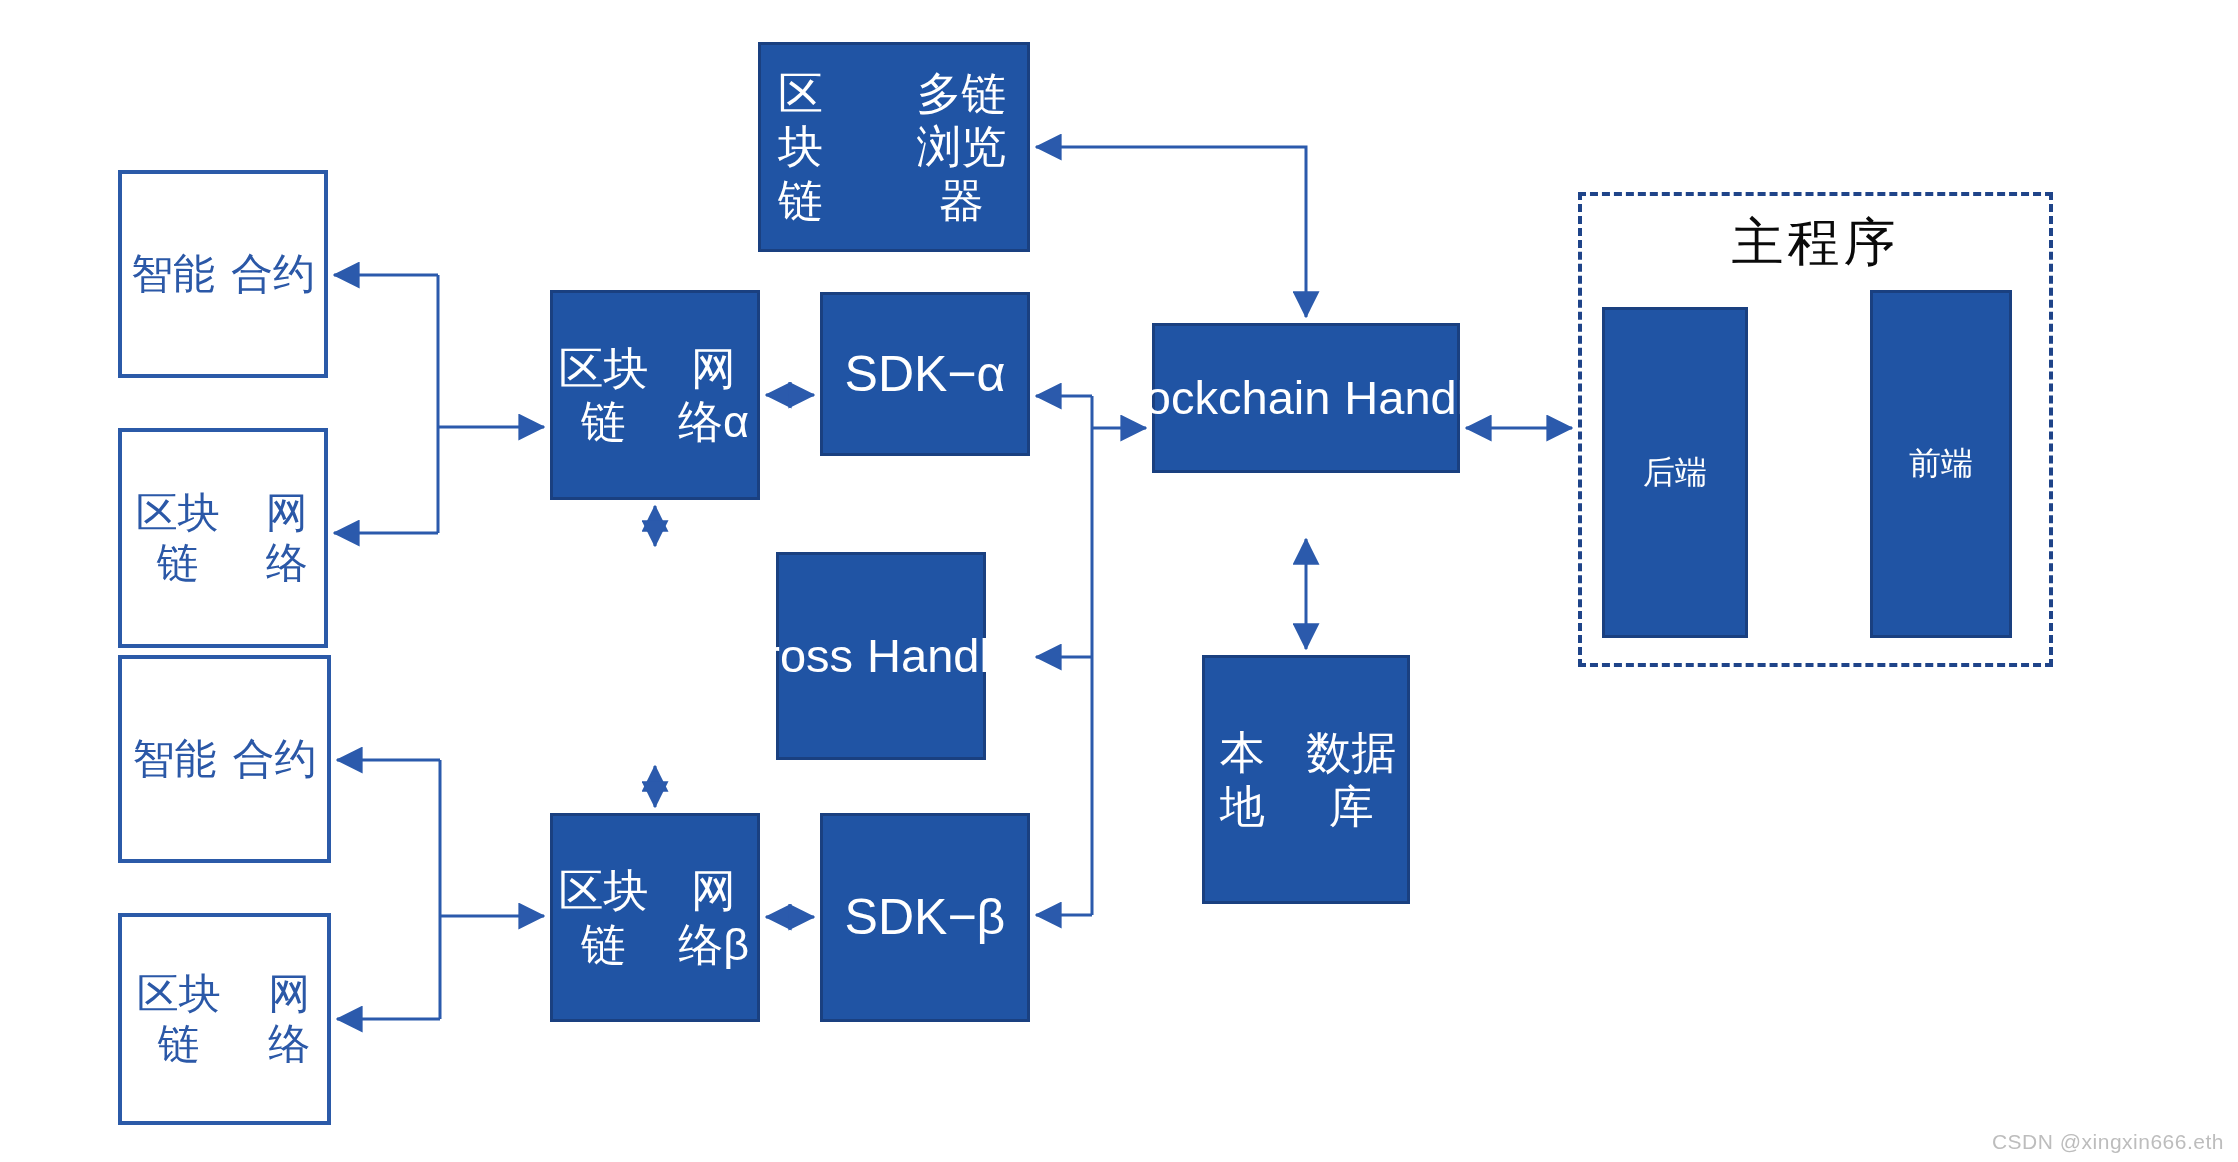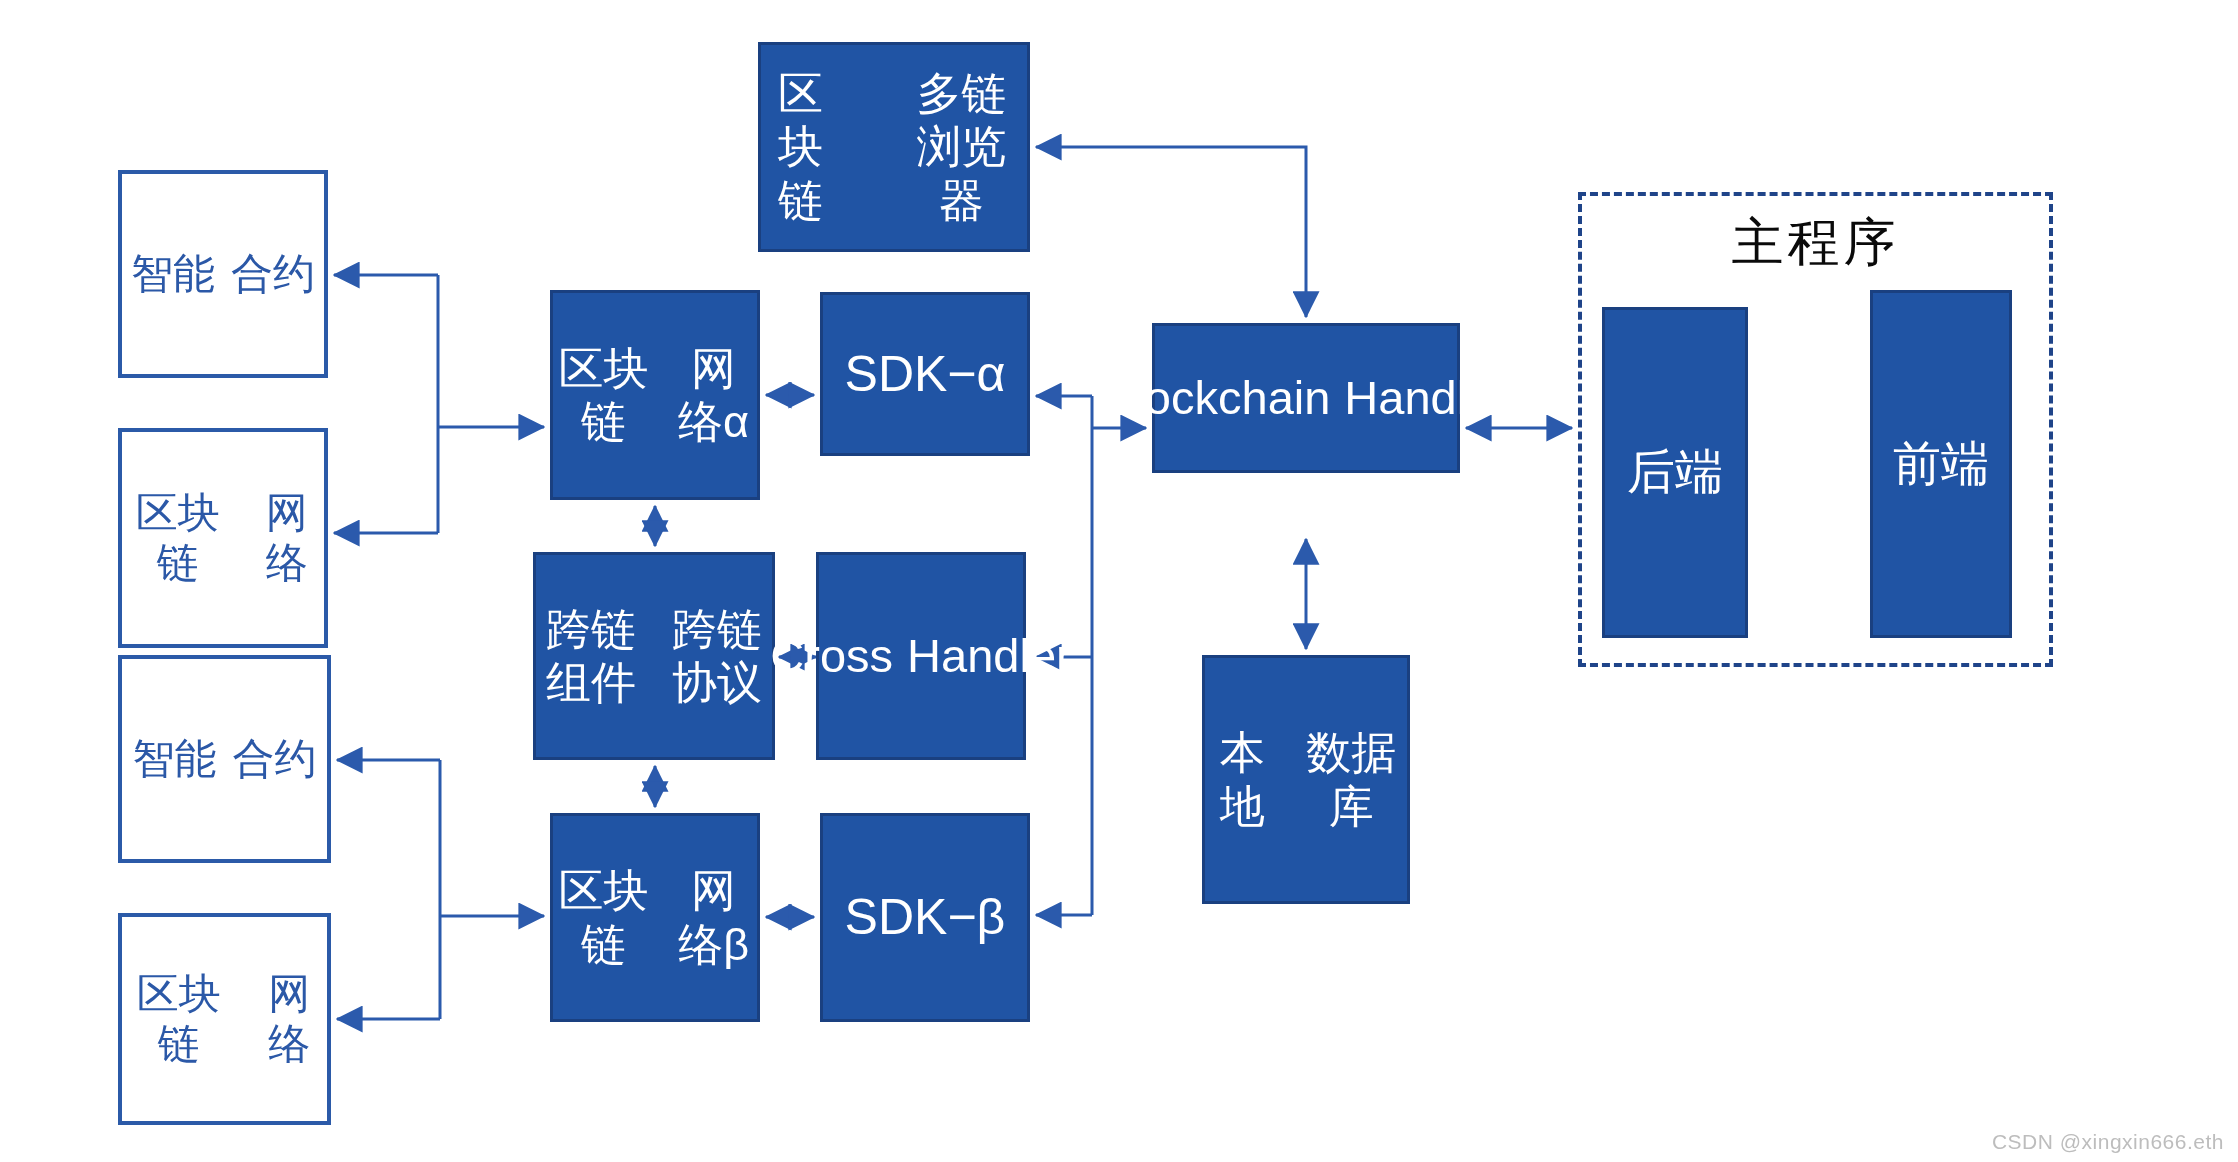--- a/index.html
+++ b/index.html
@@ -33,21 +33,21 @@
   .bbox {
     background: #2054A4;
     border: 3px solid #1A4080;
     color: #ffffff;
     font-size: 45px;
     gap: 16px;
   }
   .bbox.en { font-size: 47px; gap: 14px; }
   .bbox.sdk { font-size: 50px; }
   .bbox.browser { gap: 56px; }
-  .bbox.tall { font-size: 48px; }
+  .bbox.tall { font-size: 32px; }
   
   .dashed-box {
     position: absolute;
     border: 4px dashed #1F4489;
     background: transparent;
   }
   .dashed-title {
     position: absolute;
     left: 0;
     top: 12px;
@@ -141,25 +141,21 @@
     <span>网络</span>
   </div>
 
   <div class="node bbox" style="left:550px; top:290px; width:210px; height:210px;">
     <span>区块链</span>
     <span>网络α</span>
   </div>
   <div class="node bbox sdk" style="left:820px; top:292px; width:210px; height:164px;">
     <span>SDK−α</span>
   </div>
-  <div class="node bbox" style="left:533px; top:552px; width:242px; height:208px;">
-    <span>跨链组件</span>
-    <span>跨链协议</span>
-  </div>
-  <div class="node bbox en" style="left:816px; top:552px; width:210px; height:208px;">
+  <div class="node bbox en" style="left:776px; top:552px; width:210px; height:208px;">
     <span>Cross</span>
     <span>Handler</span>
   </div>
   <div class="node bbox" style="left:550px; top:813px; width:210px; height:209px;">
     <span>区块链</span>
     <span>网络β</span>
   </div>
   <div class="node bbox sdk" style="left:820px; top:813px; width:210px; height:209px;">
     <span>SDK−β</span>
   </div>

